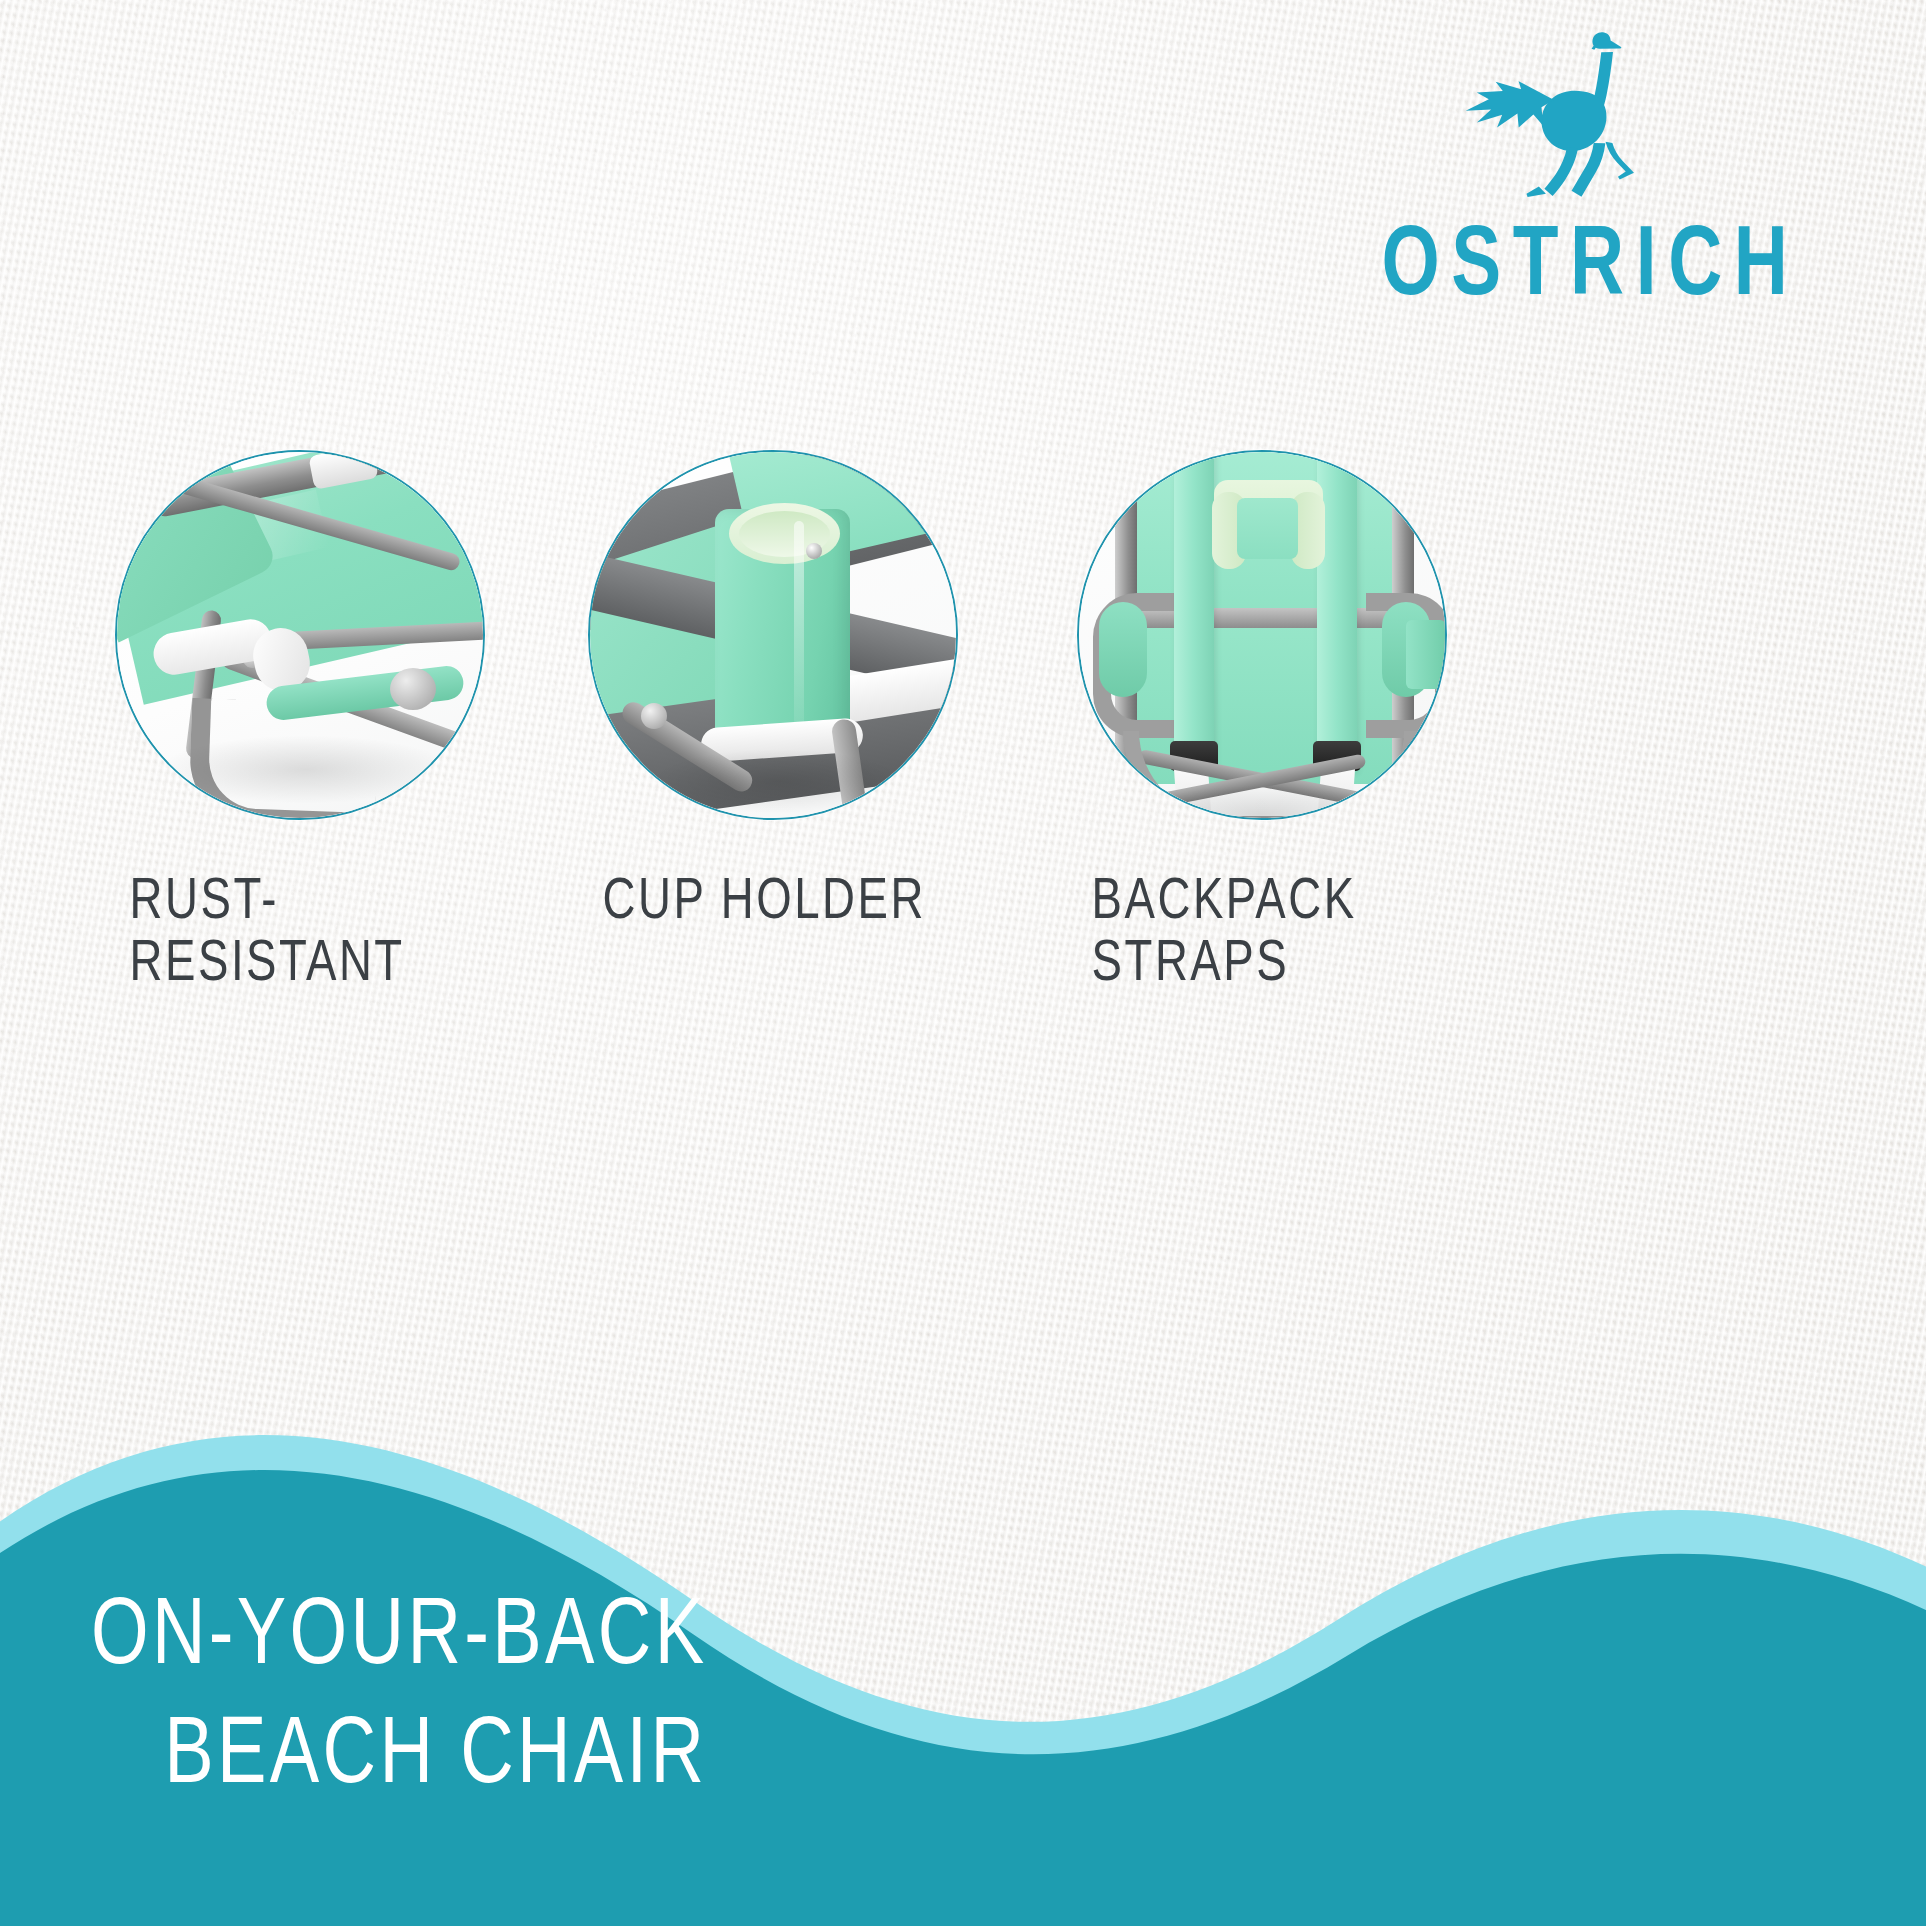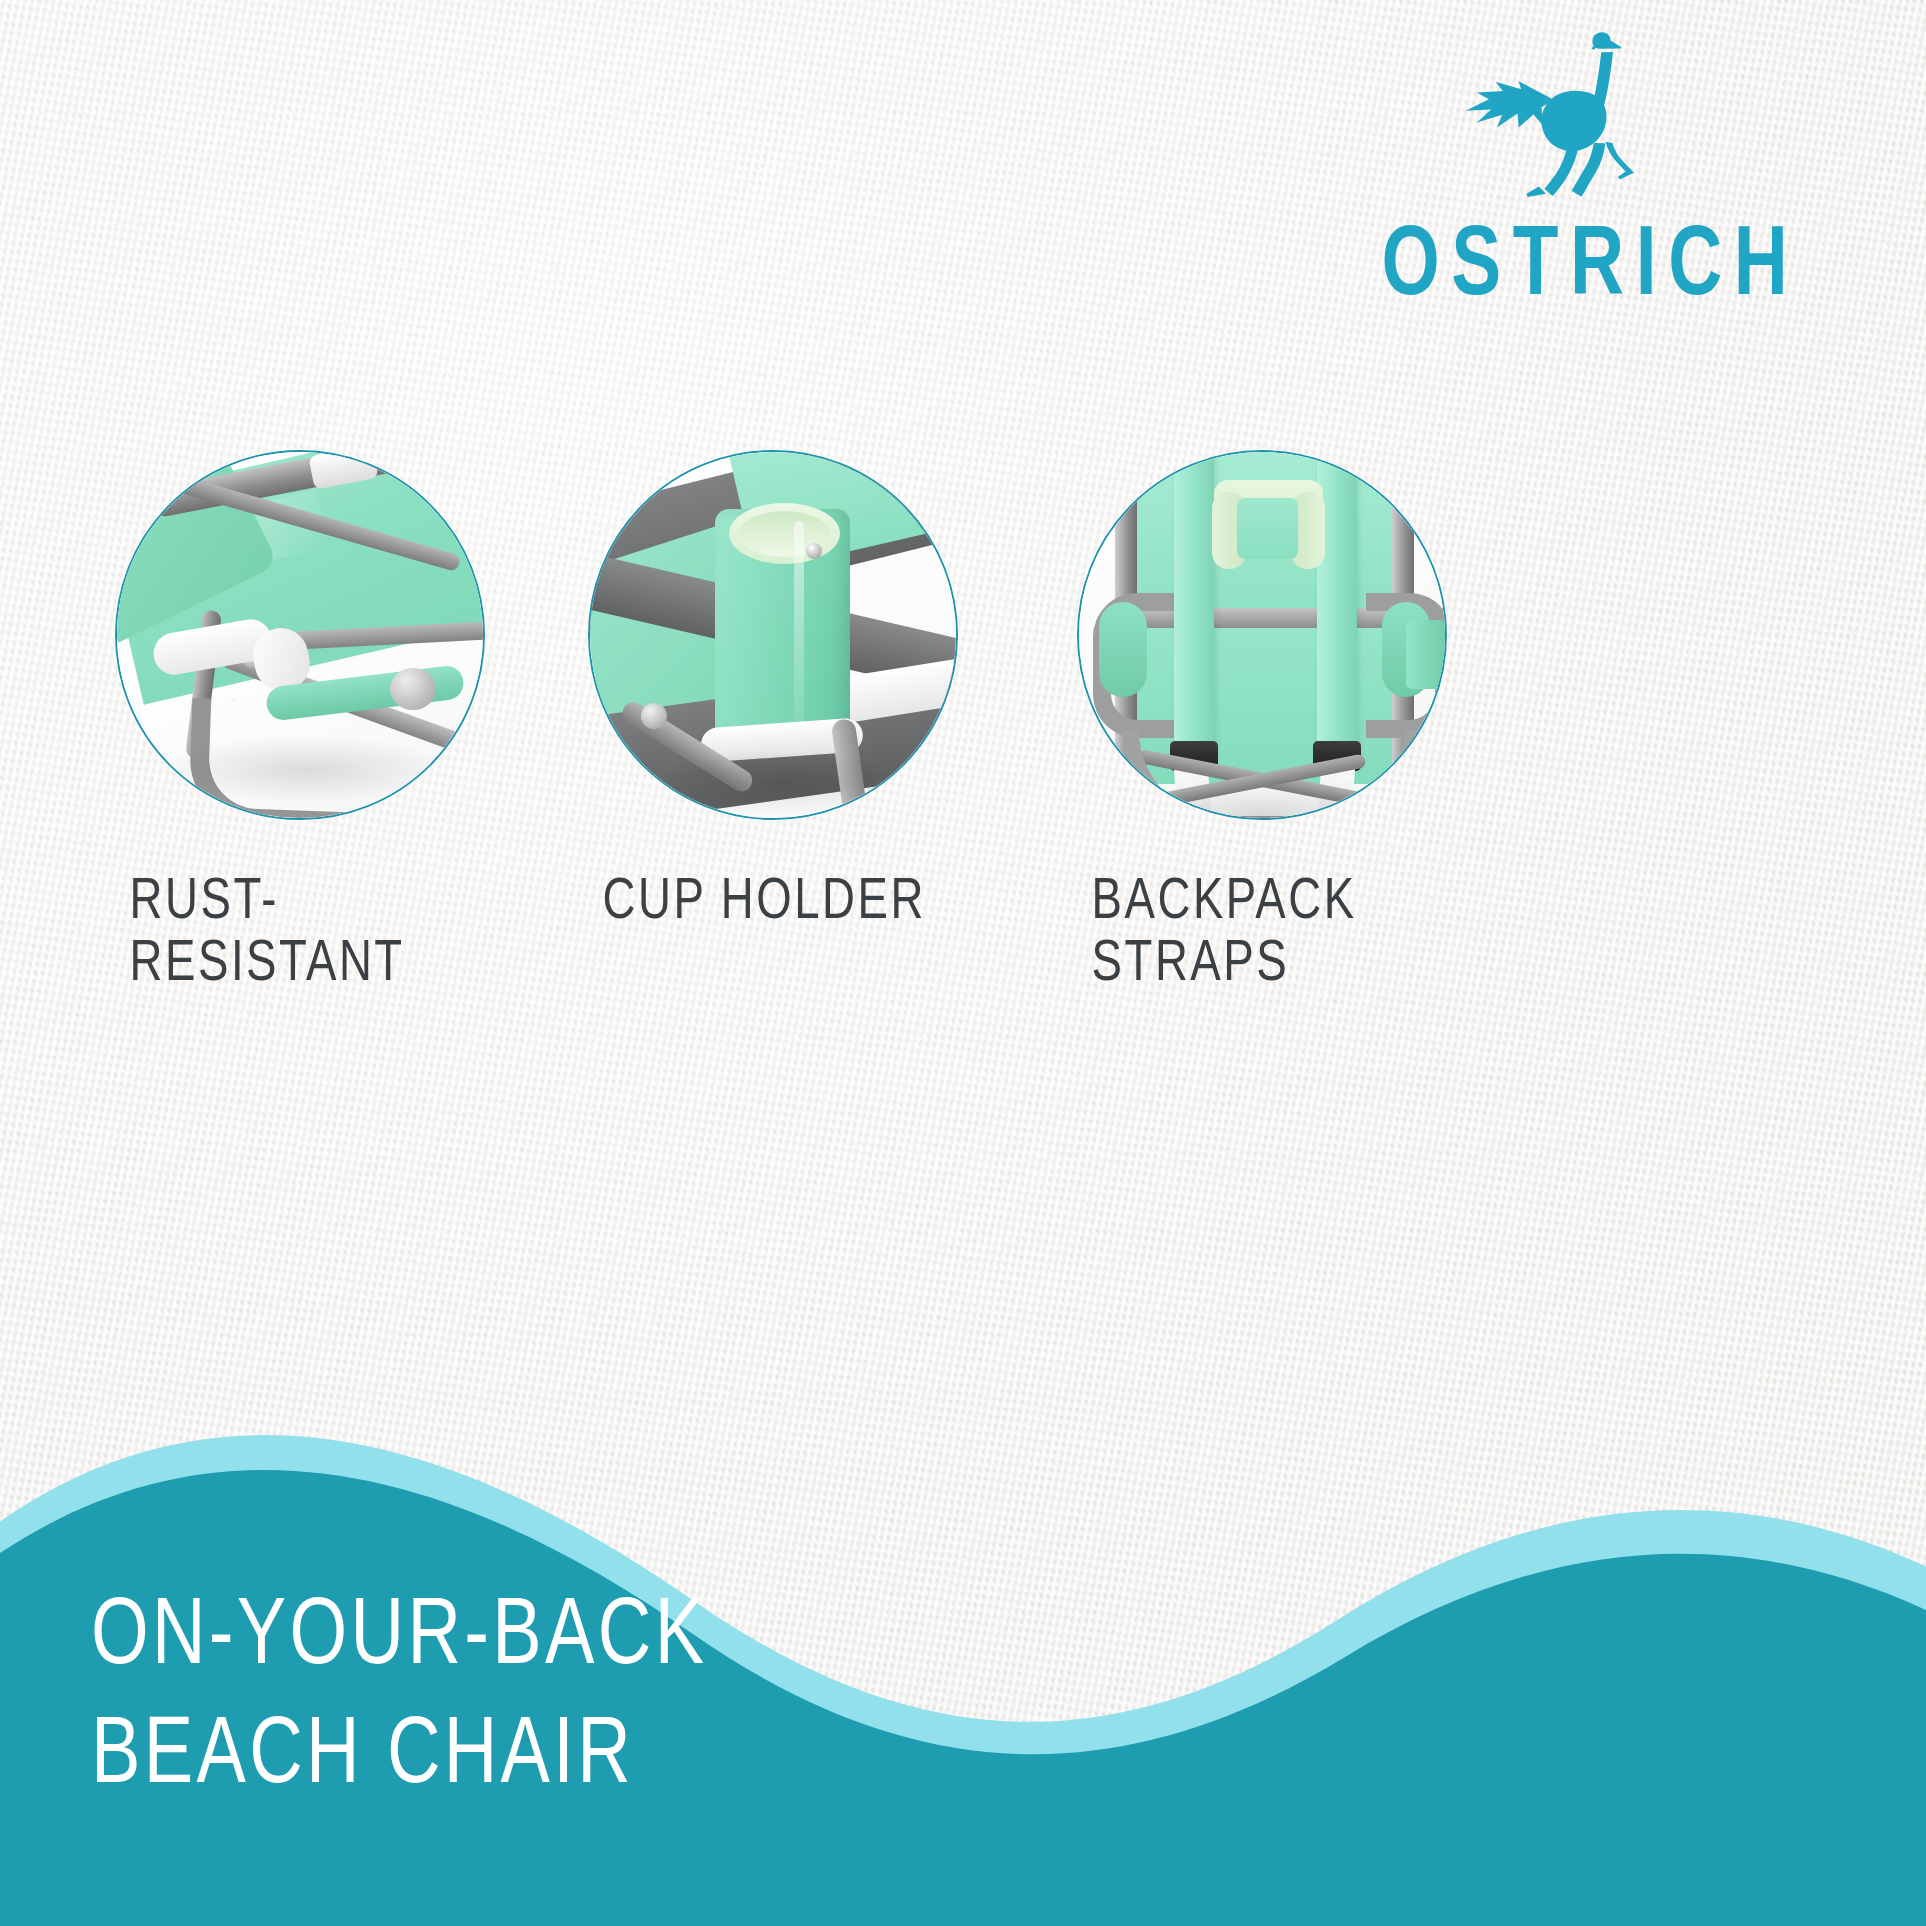--- a/index.html
+++ b/index.html
@@ -68,21 +68,21 @@
   .mint      {position:absolute;background:#8fe0c2;}
   .mint-l    {position:absolute;background:#a8ecd3;}
   .mint-d    {position:absolute;background:#72cfad;}
   .frame     {position:absolute;background:#9a9a9a;border-radius:40px;}
   .frame-d   {position:absolute;background:#808080;border-radius:40px;}
   .frame-l   {position:absolute;background:#c9c9c9;border-radius:40px;}
   .whitepart {position:absolute;background:#f2f2f0;border-radius:30px;}
   .shadowsoft{position:absolute;background:radial-gradient(ellipse at center, rgba(0,0,0,.12), rgba(0,0,0,0) 70%);}
 
   
-  #waves{position:absolute;left:0;bottom:0;width:1608px;height:554px;}
+  #waves{position:absolute;left:0;bottom:0;width:1608px;height:554px;text-align:right;}
   #waves svg{display:block;width:1927px;height:554px;}
 
   #banner-text{
     position:absolute;left:91px;bottom:117px;
     color:#ffffff;
     font-family:"Liberation Sans", sans-serif;
     font-size:95px;line-height:1.26;letter-spacing:.045em;
     text-transform:uppercase;font-weight:400;
     transform:scaleX(.78);transform-origin:left bottom;
     white-space:pre-line;

